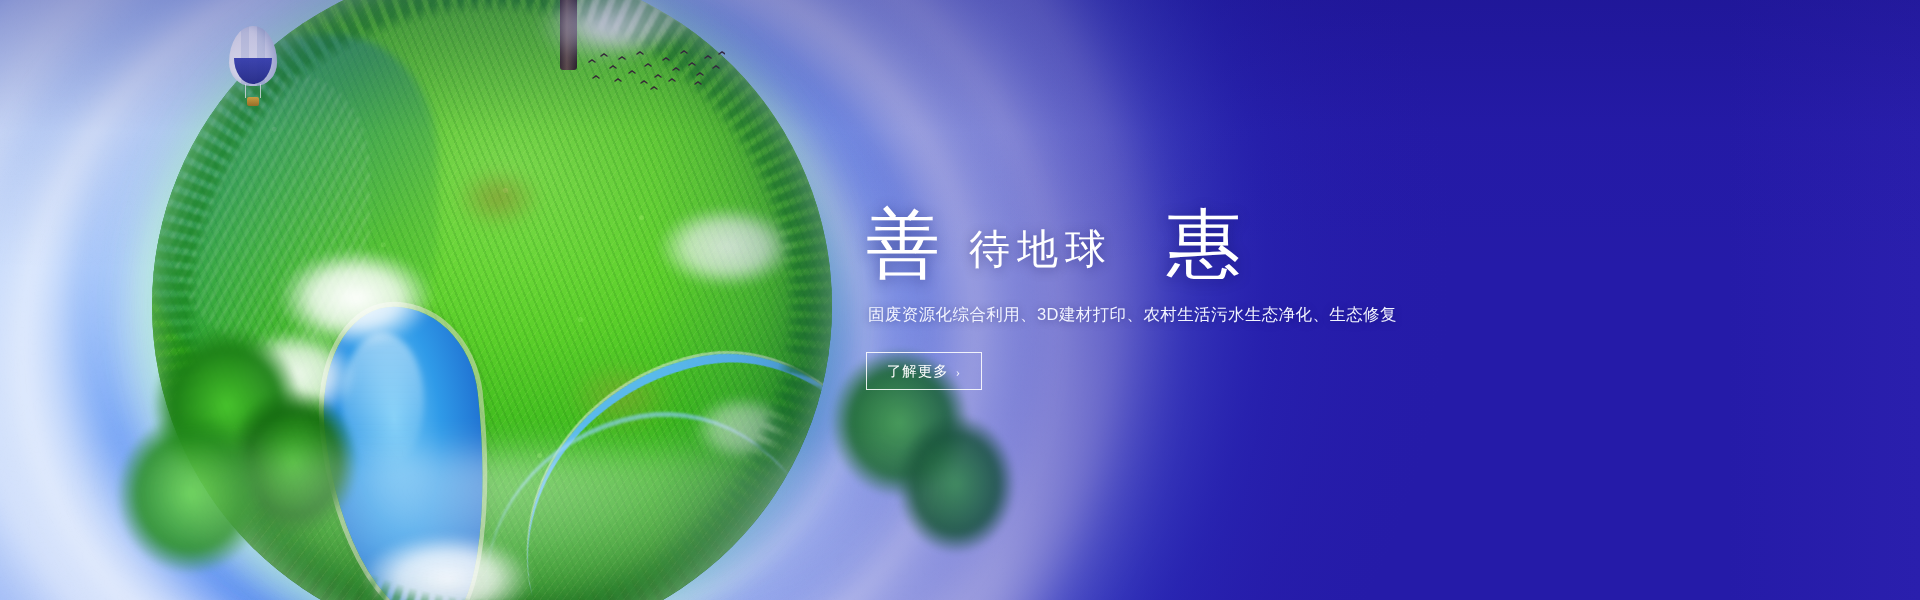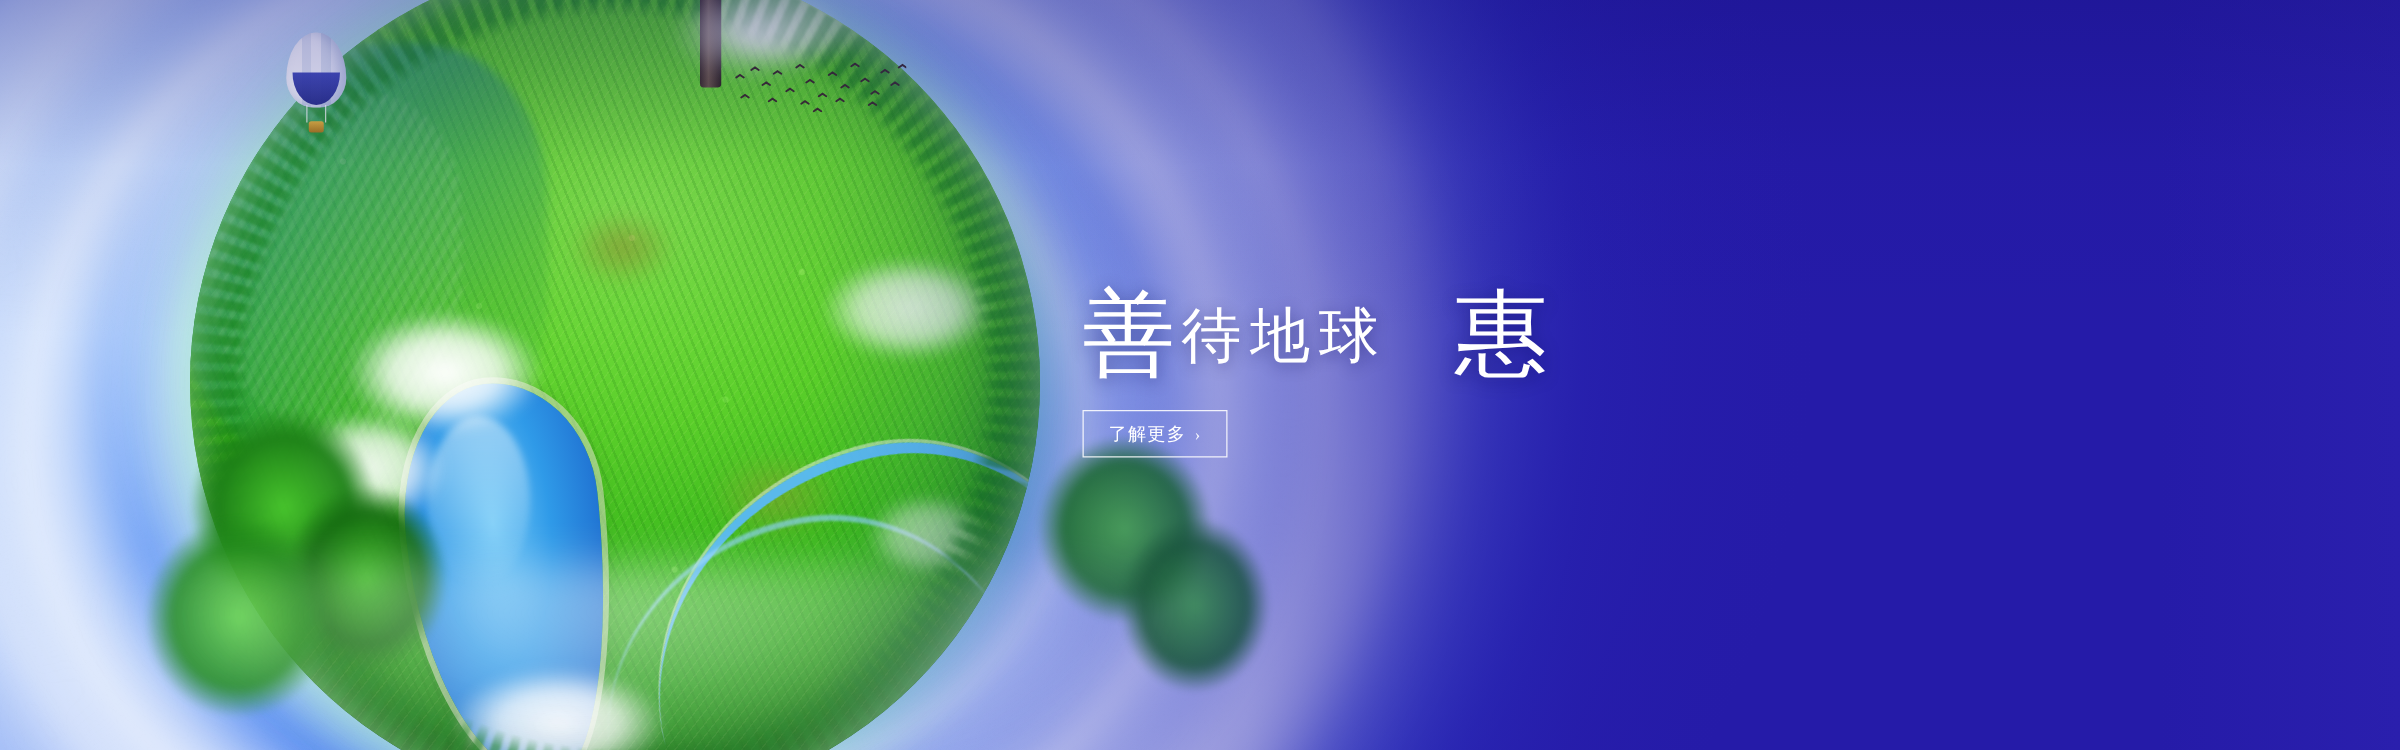--- a/index.html
+++ b/index.html
@@ -263,23 +263,23 @@
     white-space:nowrap;
   }
   .hl-big{
     font-family:"Liberation Serif","DejaVu Serif",serif;
     font-size:74px; line-height:0.92; font-weight:400;
     letter-spacing:1px;
     text-shadow:0 2px 14px rgba(10,10,80,0.45);
   }
   .hl-small{
     font-family:"Liberation Serif","DejaVu Serif",serif;
-    font-size:48px; line-height:1; font-weight:400;
+    font-size:41px; line-height:1; font-weight:400;
     letter-spacing:7px;
-    padding-bottom:8px; margin-left:0;
+    padding-bottom:8px; margin-left:24px;
     text-shadow:0 2px 12px rgba(10,10,80,0.45);
   }
   .hl-gap{ width:46px; }
 
   .subtitle{
     font-size:25px; letter-spacing:7.5px; font-weight:400;
     margin-left:6px; margin-bottom:18px; white-space:nowrap;
     text-shadow:0 1px 10px rgba(10,10,80,0.40);
   }
   .desc{
@@ -397,20 +397,21 @@
   <div id="copy">
 
     <div class="headline">
       <span class="hl-big">善</span>
       <span class="hl-small">待地球</span>
       <span class="hl-gap"></span>
       <span class="hl-big">惠</span>
     </div>
 
 
+    <div class="desc">固废资源化综合利用、3D建材打印、农村生活污水生态净化、生态修复</div>
 
     <button class="cta">
       <span>了解更多</span>
       <span class="chev">›</span>
     </button>
 
   </div>
 </div>
 
 </body></html>

